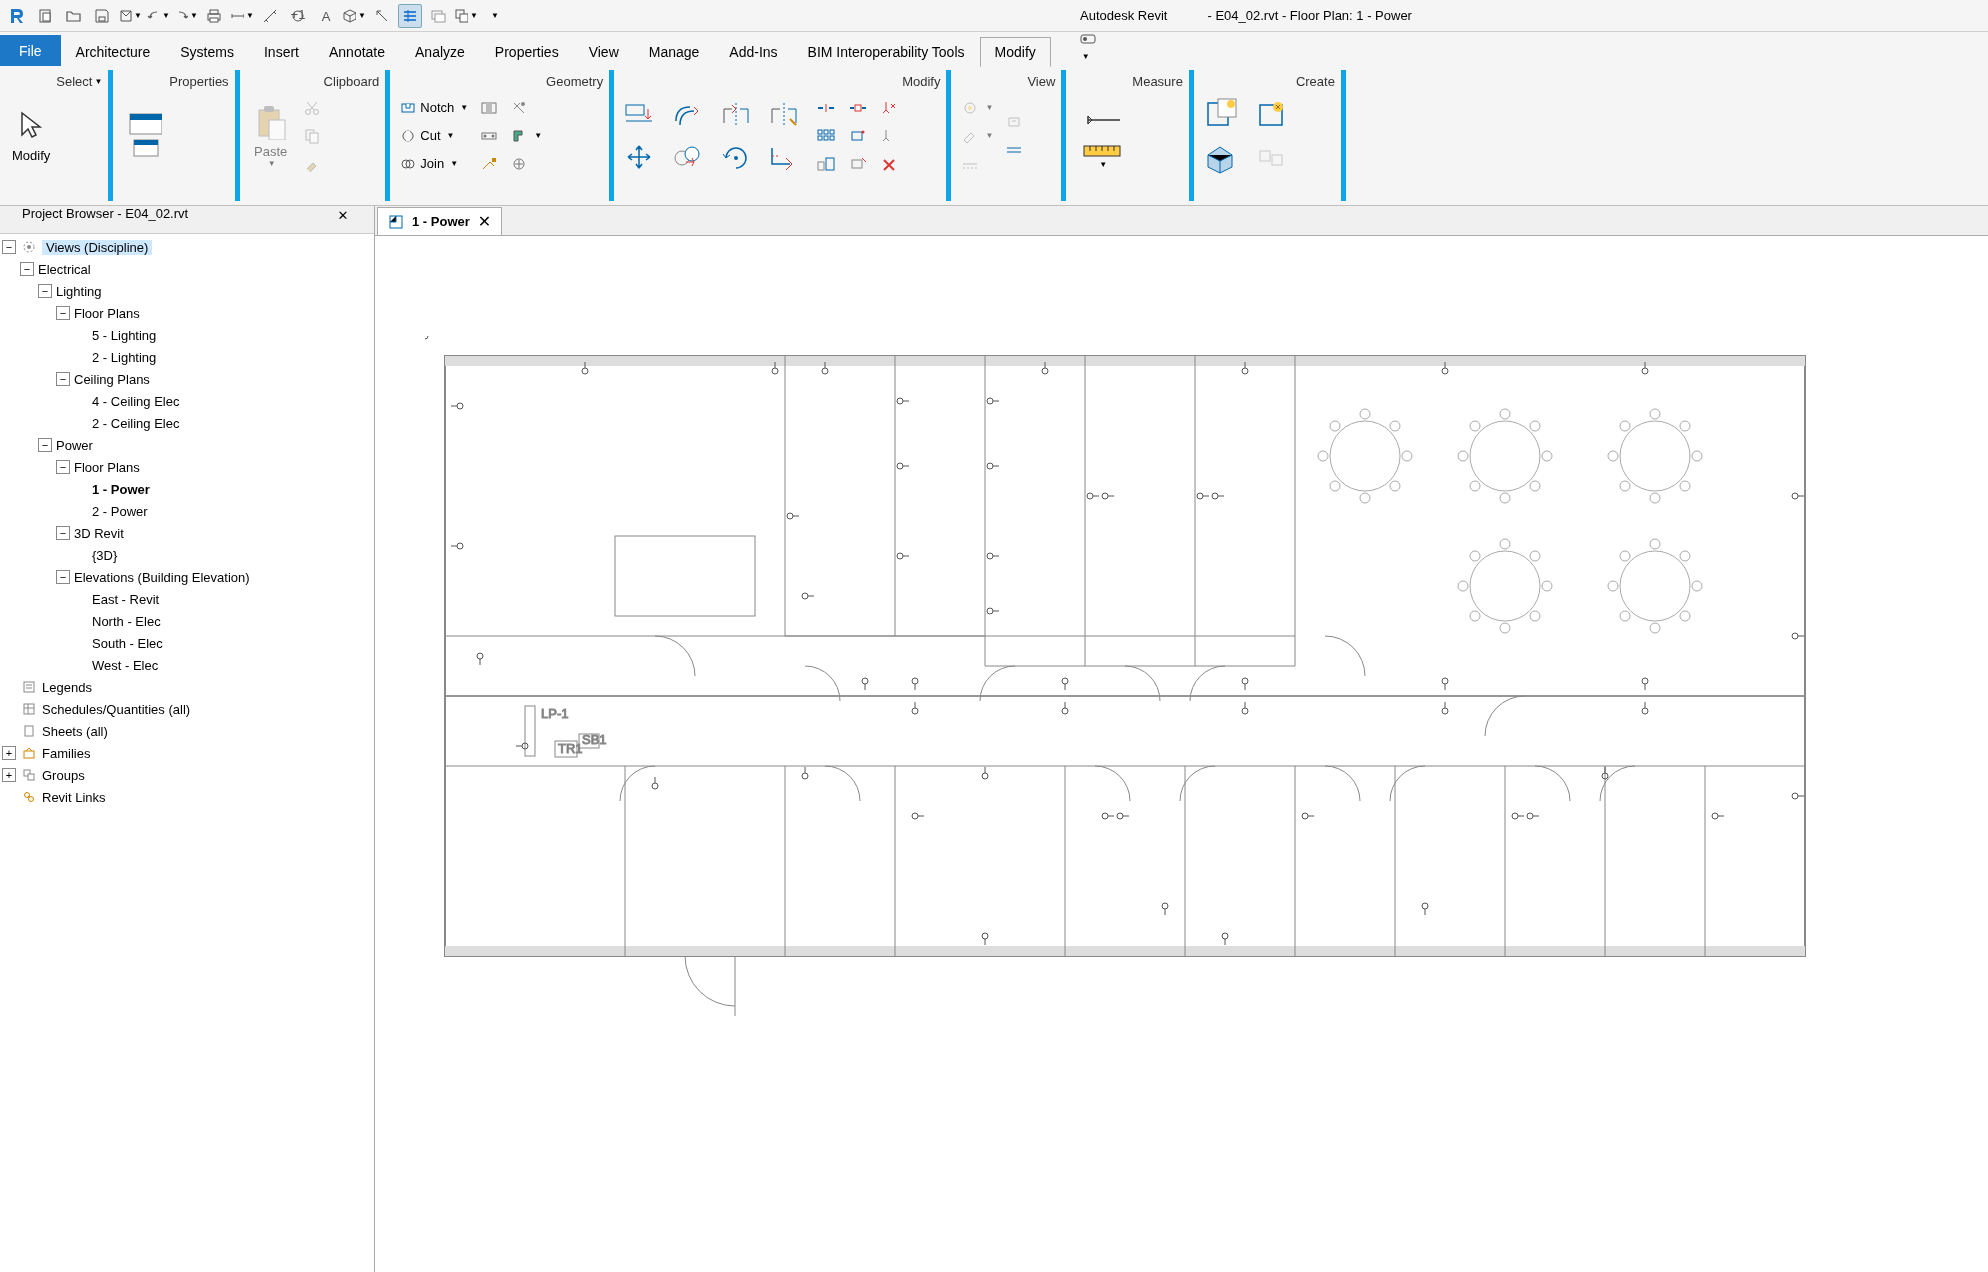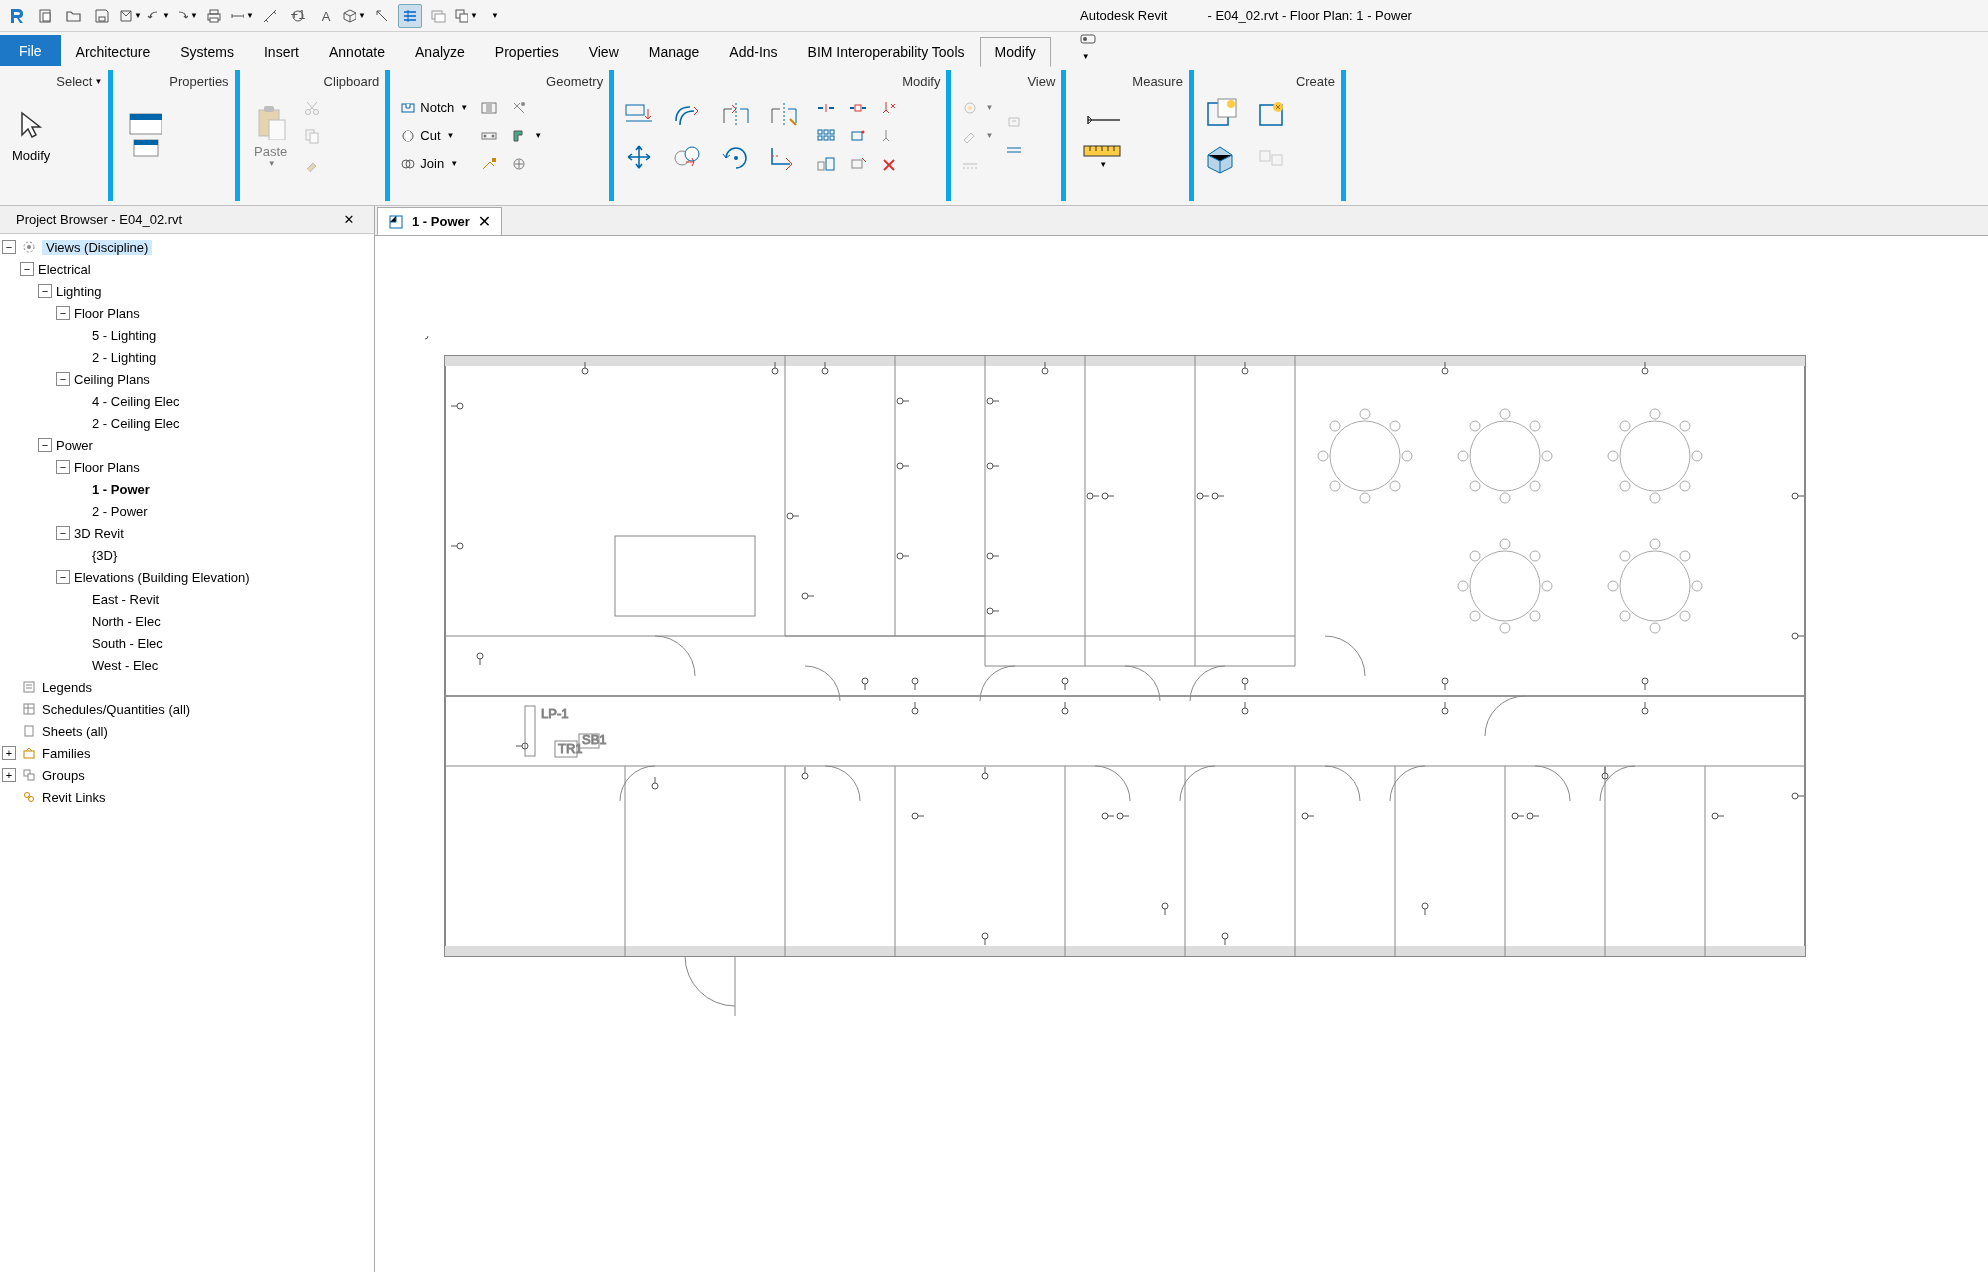--- a/index.html
+++ b/index.html
@@ -14,21 +14,21 @@
 .ribbon{height:140px;background:#f5f5f5;border-bottom:1px solid #c0c0c0;display:flex;padding:4px 0}
 .rgroup{border-right:5px solid #0ea5e9;display:flex;flex-direction:row;padding:2px 6px}
 .rgroup-body{flex:1;display:flex;align-items:center;gap:4px}
 .rgroup-label{text-align:center;font-size:13px;color:#333;padding-top:2px}
 .bigbtn{display:flex;flex-direction:column;align-items:center;justify-content:center;padding:4px 6px;min-width:50px;height:100px;cursor:default}
 .bigbtn .icon{width:36px;height:36px;margin-bottom:4px;display:flex;align-items:center;justify-content:center}
 .smallbtn{display:flex;align-items:center;padding:2px 4px;gap:4px;cursor:default;height:26px}
 .smallcol{display:flex;flex-direction:column;gap:2px}
 .content{display:flex;height:calc(100% - 206px)}
 .browser{width:375px;border-right:1px solid #aaa;background:#fff;display:flex;flex-direction:column}
-.browser-title{height:28px;display:flex;align-items:center;padding:0 16px;background:#f0f0f0;border-bottom:1px solid #ccc;font-size:14px}
+.browser-title{height:28px;display:flex;align-items:flex-start;padding:0 22px;background:#f0f0f0;border-bottom:1px solid #ccc;font-size:14px}
 .browser-close{width:18px;height:18px;display:flex;align-items:center;justify-content:center;margin-left:auto}
 .tree{flex:1;overflow:auto;font-size:14px;padding:2px}
 .tnode{display:flex;align-items:center;height:22px;white-space:nowrap;cursor:default}
 .texp{width:14px;height:14px;border:1px solid #888;display:flex;align-items:center;justify-content:center;font-size:11px;margin-right:4px;background:#fff}
 .tspacer{width:18px;display:inline-block}
 .ticon{width:18px;height:18px;margin-right:4px;display:inline-flex;align-items:center;justify-content:center}
 .selected{background:#cde8ff}
 .bold{font-weight:bold}
 .viewarea{flex:1;background:#fff;display:flex;flex-direction:column}
 .viewtabs{height:30px;background:#f0f0f0;display:flex;align-items:flex-end;border-bottom:1px solid #aaa}

